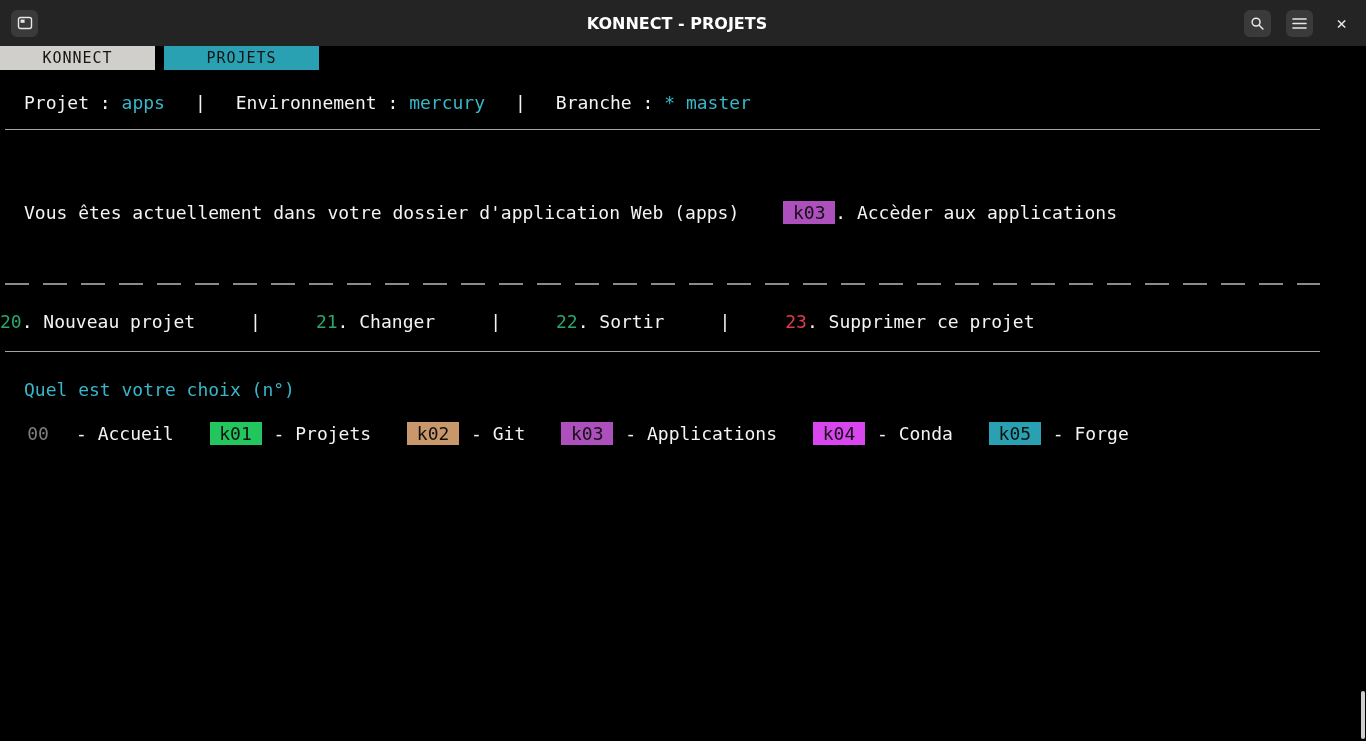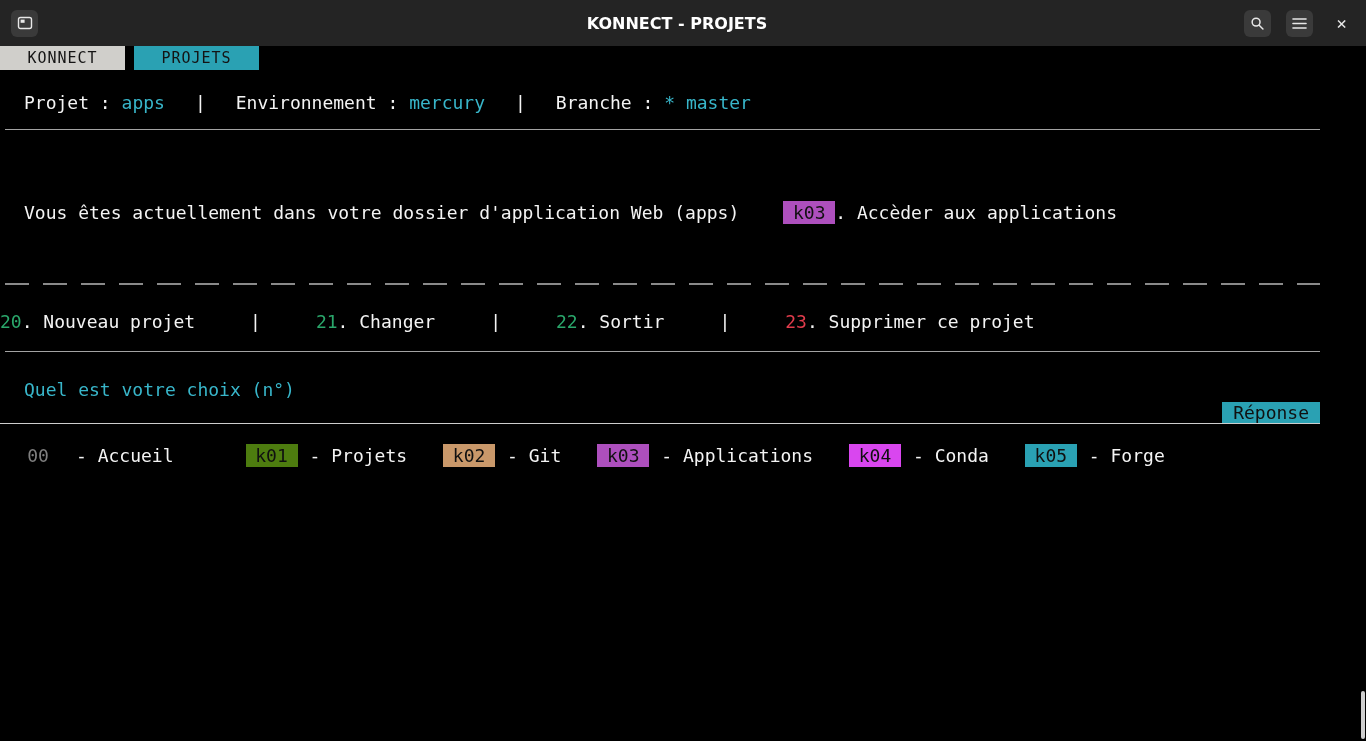--- a/index.html
+++ b/index.html
@@ -32,21 +32,21 @@
     display:flex; align-items:center; justify-content:center;
     color:#e8e8e8; cursor:pointer; flex:0 0 auto;
   }
   .app-btn { margin-left:11px; }
   .hright { margin-left:auto; display:flex; align-items:center; gap:15px; margin-right:11px; }
   .closebtn { background:transparent; font-size:17px; line-height:1; }
 
   
   .tabs { display:flex; gap:9px; height:24px; background:#000; }
   .tab {
-    width:125px; height:24px;
+    width:155px; height:24px;
     display:flex; align-items:center; justify-content:center;
     font-size:15px; letter-spacing:1px;
     color:var(--tab_text); cursor:pointer;
   }
   .tab-inactive { background:var(--tab_inactive); }
   .tab-active   { background:var(--teal); }
 
   
   .terminal { position:relative; font-size:18px; }
   .row { line-height:24px; white-space:pre; }
@@ -150,26 +150,23 @@
   </div>
 
 <div class="terminal">
   <div class="row row-status"><span class="lbl">Projet : </span><span class="val">apps</span><span class="sep">|</span><span class="lbl">Environnement : </span><span class="val">mercury</span><span class="sep">|</span><span class="lbl">Branche : </span><span class="val">* master</span></div>
   <div class="divider d1"></div>
   <div class="row row-message"><span>Vous êtes actuellement dans votre dossier d'application Web (apps)</span><span class="badge msg-badge" style="background: rgb(173, 79, 189);">k03</span><span>. Accèder aux applications</span></div>
   <div class="dashline"></div>
   <div class="row row-menu"><span><span class="num" style="color: rgb(42, 167, 107);">20</span><span>. Nouveau projet</span></span><span class="menusep">|</span><span><span class="num" style="color: rgb(42, 167, 107);">21</span><span>. Changer</span></span><span class="menusep">|</span><span><span class="num" style="color: rgb(42, 167, 107);">22</span><span>. Sortir</span></span><span class="menusep">|</span><span><span class="num" style="color: rgb(226, 60, 76);">23</span><span>. Supprimer ce projet</span></span></div>
   <div class="divider d2"></div>
   <div class="row row-prompt">Quel est votre choix (n°)</div>
-  <div class="response-row">
-      <span class="response-badge">Réponse</span>
-    </div>
   <div class="row-shortcuts">
       <span class="shortcut"><span class="key" style="color: rgb(127, 127, 127);">00</span><span class="dashlabel">- Accueil</span></span>
-      <span class="shortcut"><span class="key badge" style="background: #4d7c0f; margin-left: 36px;">k01</span><span class="dashlabel">- Projets</span></span>
+      <span class="shortcut"><span class="key badge" style="background: #22c55e;">k01</span><span class="dashlabel">- Projets</span></span>
       <span class="shortcut"><span class="key badge" style="background: rgb(201, 152, 106);">k02</span><span class="dashlabel">- Git</span></span>
       <span class="shortcut"><span class="key badge" style="background: rgb(173, 79, 189);">k03</span><span class="dashlabel">- Applications</span></span>
       <span class="shortcut"><span class="key badge" style="background: #d946ef;">k04</span><span class="dashlabel">- Conda</span></span>
       <span class="shortcut"><span class="key badge" style="background: rgb(42, 161, 179);">k05</span><span class="dashlabel">- Forge</span></span>
     </div>
 </div>
 
 <div class="scroll-thumb"></div>
 
 </body></html>

